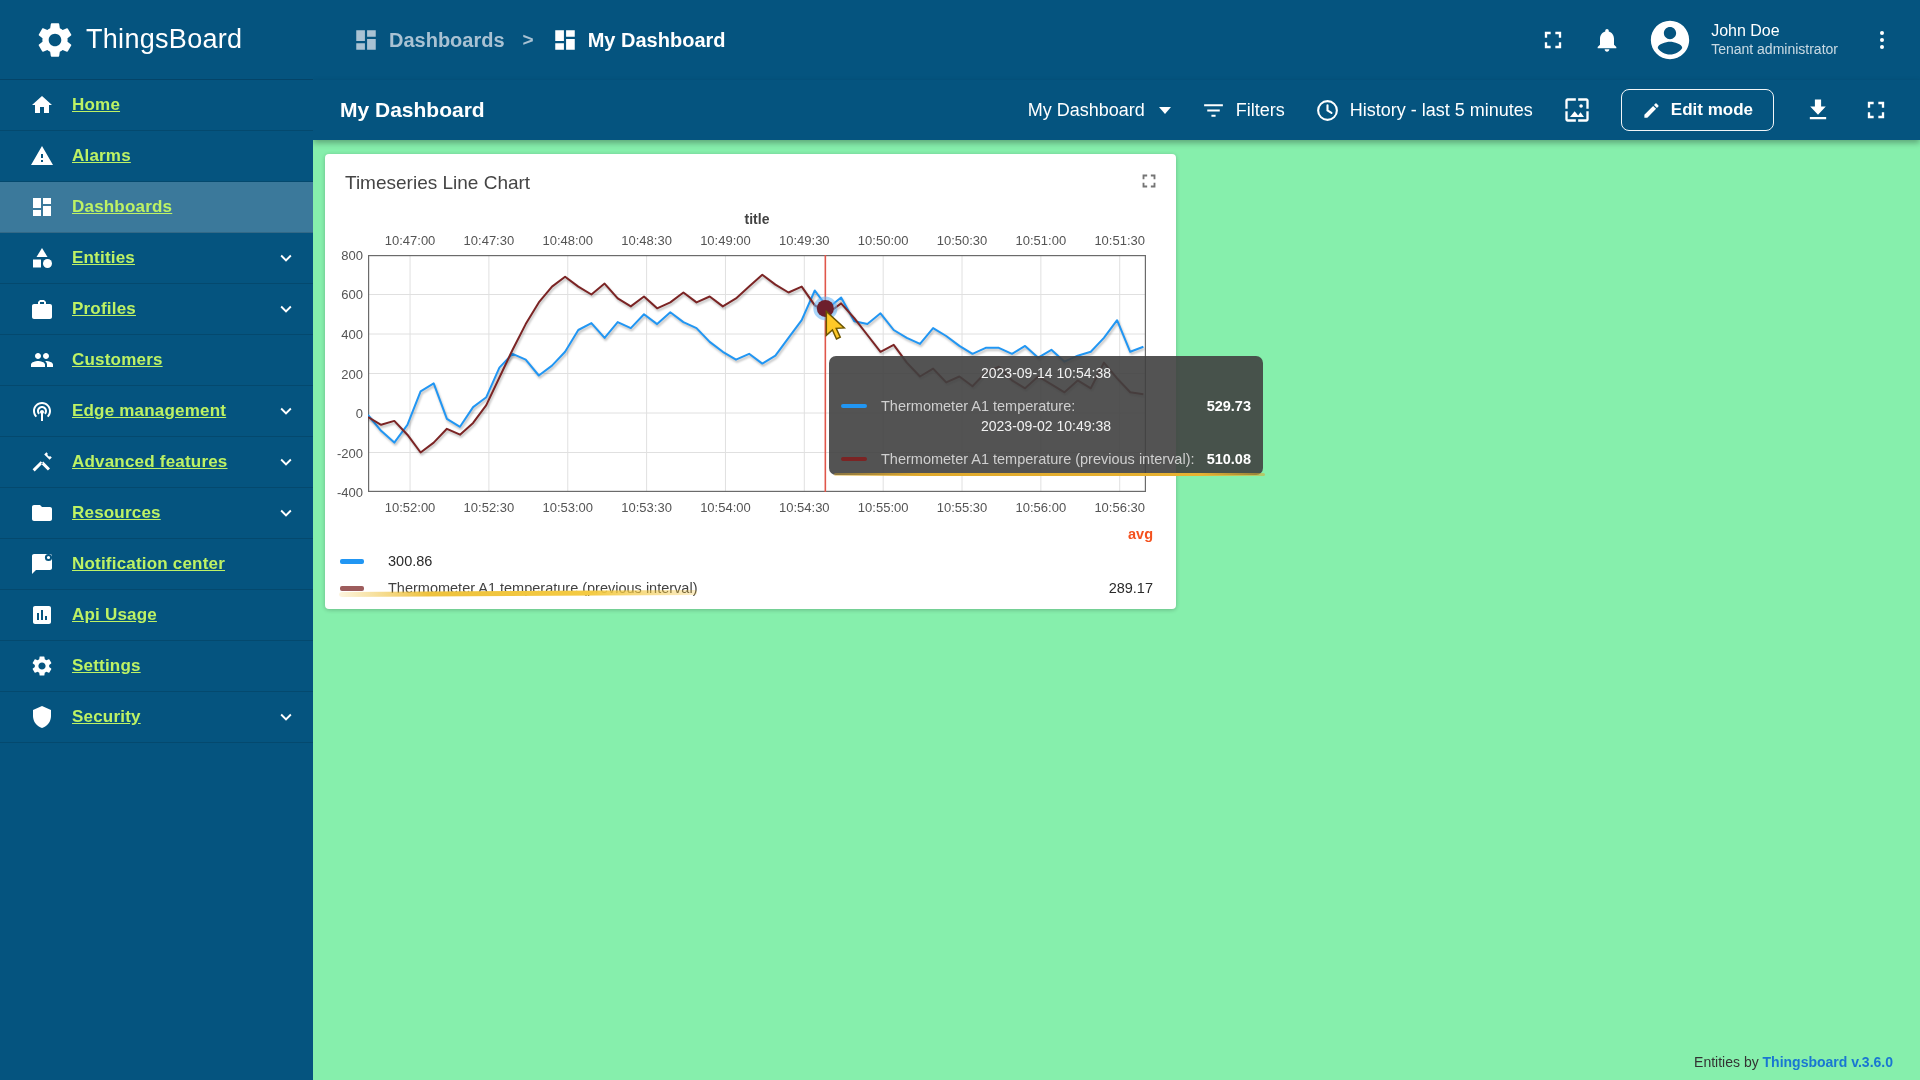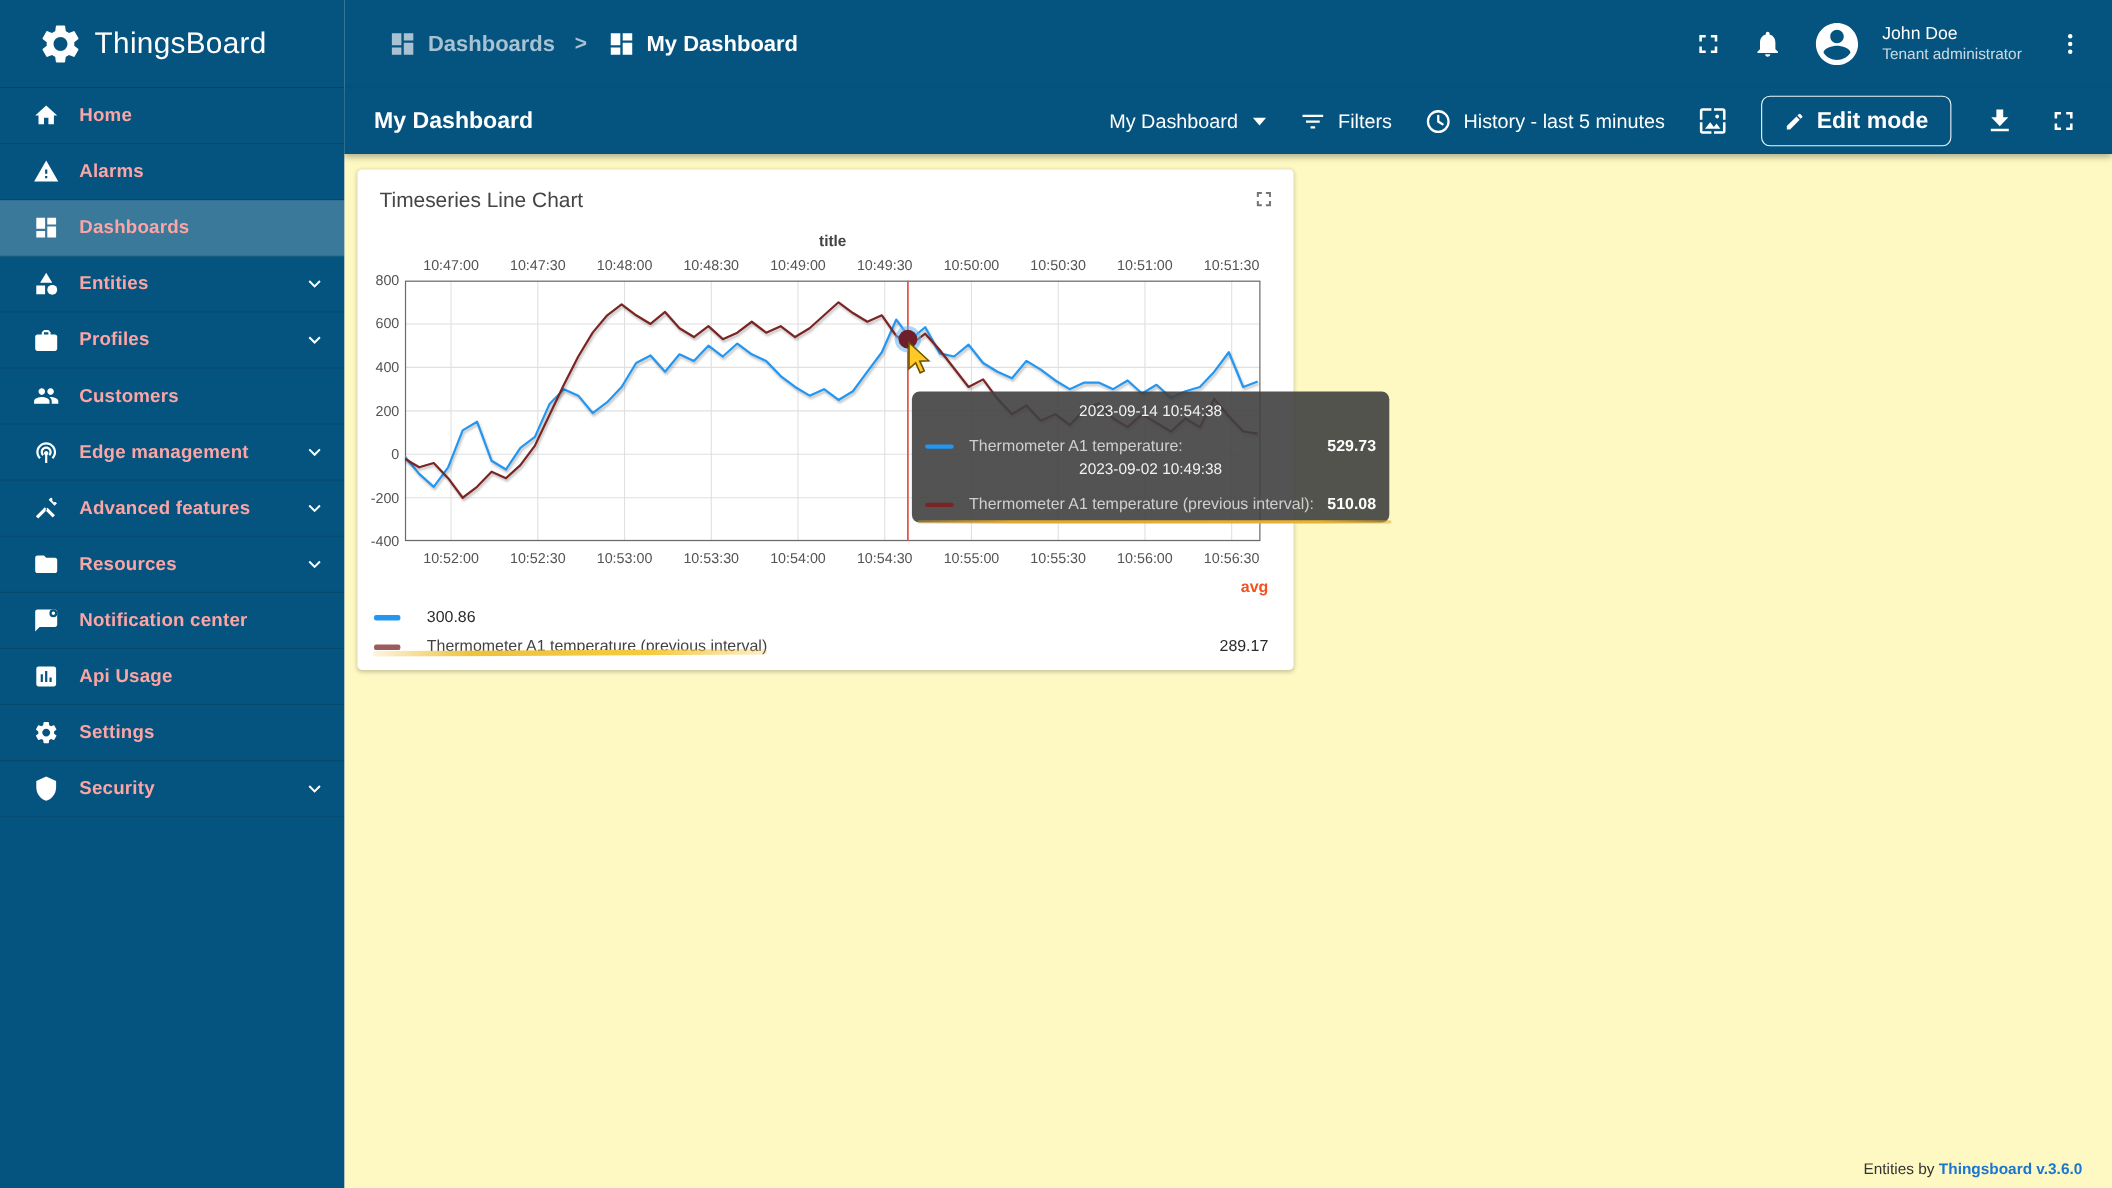--- a/index.html
+++ b/index.html
@@ -8,30 +8,30 @@
 
   
   .sidebar { position:absolute; left:0; top:0; width:313px; height:1080px;
     background:#05547f; z-index:30; }
   .topbar { position:absolute; left:313px; top:0; right:0; height:80px;
     background:#05547f; z-index:20; display:flex; align-items:center; }
   .toolbar { position:absolute; left:313px; top:80px; right:0; height:60px;
     background:#05547f; z-index:20; display:flex; align-items:center;
     box-shadow:0 3px 6px rgba(0,0,0,0.30); }
   .content { position:absolute; left:313px; top:140px; right:0; bottom:0;
-    background:#fef9c3; z-index:10; }
+    background:#86efac; z-index:10; }
 
   
   .logo-row { height:80px; display:flex; align-items:center; padding-left:34px;
     border-bottom:1px solid rgba(0,0,0,0.18); color:#fff; }
   .logo-row svg { width:42px; height:42px; margin-right:10px; }
   .logo-text { font-size:27px; font-weight:400; letter-spacing:0.3px; }
   .nav-item { height:51px; display:flex; align-items:center; padding-left:30px;
-    color:#fca5a5; cursor:pointer; border-bottom:1px solid rgba(0,0,0,0.13);
-    position:relative; }
+    color:#bef264; cursor:pointer; border-bottom:1px solid rgba(0,0,0,0.13);
+    position:relative;text-decoration:underline; }
   .nav-item.active { background:rgba(255,255,255,0.22); }
   .nav-item .ic { width:24px; height:24px; margin-right:18px; flex:0 0 24px; }
   .nav-item .ic svg { width:24px; height:24px; display:block; }
   .nav-label { font-size:17px; font-weight:700; letter-spacing:0.2px; }
   .nav-chev { position:absolute; right:16px; width:22px; height:22px; }
 
   
   .crumbs { display:flex; align-items:center; padding-left:40px; flex:1; }
   .crumb { display:flex; align-items:center; gap:10px; cursor:pointer; }
   .crumb svg { width:26px; height:26px; }
@@ -49,21 +49,21 @@
   .kebab { width:24px; height:24px; cursor:pointer; margin-left:6px; }
 
   
   .tb-title { font-size:21px; font-weight:700; color:#fff; padding-left:27px; flex:1; }
   .tb-right { display:flex; align-items:center; gap:30px; padding-right:30px; color:#fff; }
   .tb-item { display:flex; align-items:center; gap:10px; cursor:pointer; font-size:18px; }
   .tb-item svg { width:25px; height:25px; }
   .caret { width:0; height:0; border-left:6px solid transparent;
     border-right:6px solid transparent; border-top:7px solid #fff; margin-left:4px; }
   .edit-btn { display:flex; align-items:center; gap:10px; border:1px solid rgba(255,255,255,0.95);
-    border-radius:8px; padding:10px 20px; font-size:21px; font-weight:700; color:#fff;
+    border-radius:8px; padding:10px 20px; font-size:17px; font-weight:700; color:#fff;
     background:transparent; cursor:pointer; font-family:inherit; }
   .edit-btn svg { width:19px; height:19px; }
 
   
   .card { position:absolute; left:12px; top:14px; width:851px; height:455px;
     background:#fff; border-radius:4px; box-shadow:0 1px 4px rgba(0,0,0,0.22); }
   .card-title { position:absolute; left:20px; top:18px; font-size:19px; color:#454545; }
   .card-expand { position:absolute; right:16px; top:16px; width:22px; height:22px;
     color:#757575; cursor:pointer; }
   .chart-title { position:absolute; left:43px; width:778px; top:57px; text-align:center;

